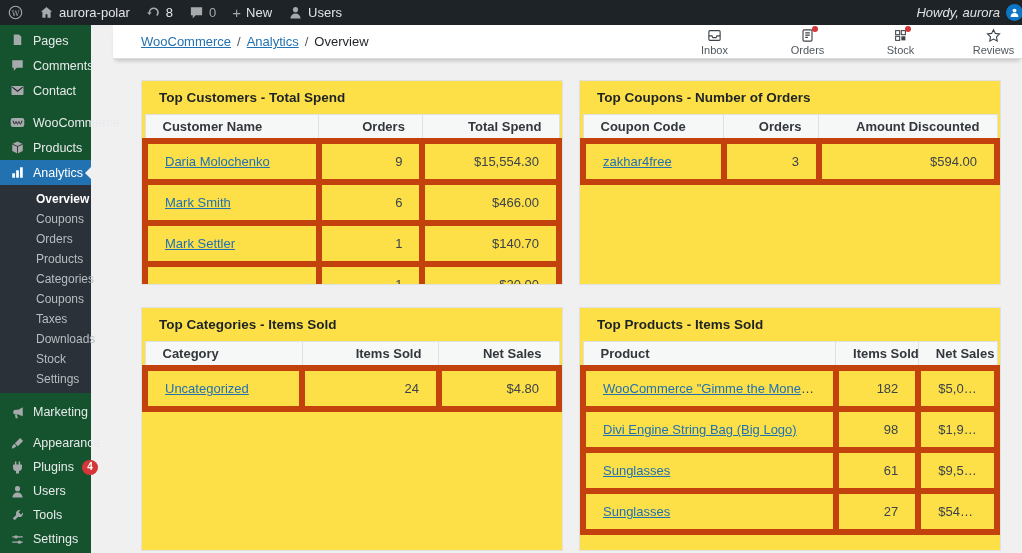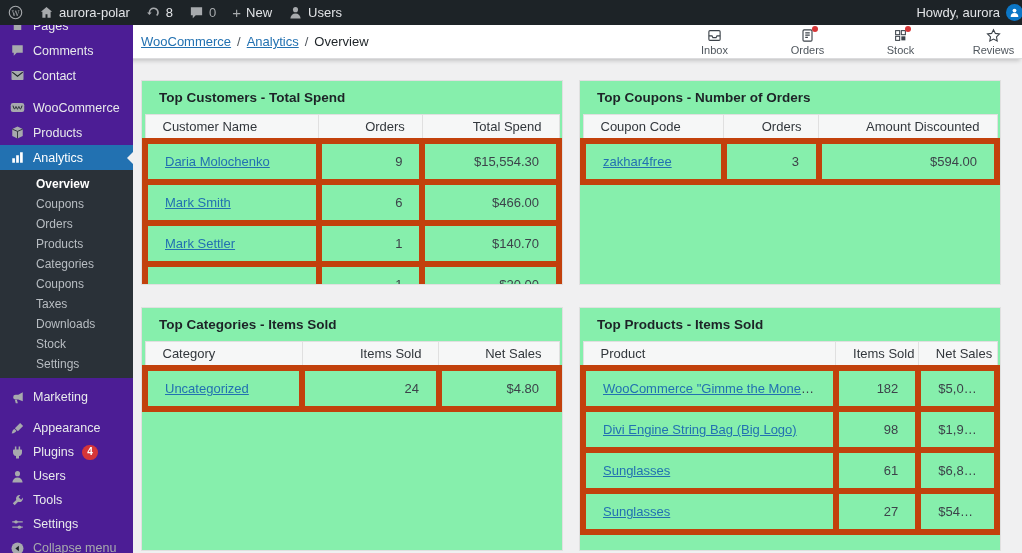--- a/index.html
+++ b/index.html
@@ -7,28 +7,28 @@
     font-family:"Liberation Sans", sans-serif; }
 
   
   .admin-bar { position:fixed; top:0; left:0; width:1022px; height:25px; background:#1d2327;
     display:flex; align-items:center; justify-content:space-between; z-index:100; }
   .ab-left { display:flex; align-items:center; height:100%; }
   .ab-item { display:flex; align-items:center; gap:5px; padding:0 8px; height:100%;
     color:#e2e4e7; font-size:13px; cursor:pointer; white-space:nowrap; }
   .ab-item .ico { display:flex; color:#a7aaad; }
   .ab-item.dim { color:#a7aaad; }
-  .ab-right { display:flex; align-items:center; height:100%; padding-right:2px; }
+  .ab-right { display:flex; align-items:center; height:100%; padding-right:2px;font-style:italic; }
   .howdy { color:#e2e4e7; font-size:13px; padding-right:6px; cursor:pointer; }
   .avatar { width:17px; height:17px; border-radius:50%; background:#0b76c6; display:flex;
     align-items:center; justify-content:center; color:#fff; flex:0 0 auto; margin-right:-3px; cursor:pointer; }
 
   
-  .sidebar { position:fixed; left:0; top:0; bottom:0; width:133px; background:#4c1d95;
-    z-index:40; padding-top:13px; }
+  .sidebar { position:fixed; left:0; top:0; bottom:0; width:91px; background:#14532d;
+    z-index:40; padding-top:28px; }
   .menu-item { height:25px; display:flex; align-items:center; gap:8px; padding:0 6px 0 10px;
     color:#e8eaec; font-size:12.5px; cursor:pointer; position:relative; white-space:nowrap; }
   .menu-item.compact { height:24px; }
   .menu-item .mi-icon { width:15px; height:15px; flex:0 0 15px; display:flex; color:#a7aaad; }
   .menu-item.group-start { margin-top:7px; }
   .menu-item.active { background:#2271b1; color:#fff; }
   .menu-item.active .mi-icon { color:#fff; }
   .menu-item.muted { color:#a7aaad; }
   .active-arrow { position:absolute; right:0; top:50%; margin-top:-6px; width:0; height:0;
     border:6px solid transparent; border-right-color:#f0f0f1; }
@@ -51,27 +51,27 @@
   .activity-btn { width:57px; display:flex; flex-direction:column; align-items:center;
     justify-content:center; gap:1px; cursor:pointer; color:#3c434a; }
   .activity-btn .a-ico { position:relative; display:flex; }
   .activity-btn .a-label { font-size:11px; color:#50575e; }
   .red-dot { position:absolute; top:-2px; right:-3px; width:6px; height:6px; border-radius:50%;
     background:#d63638; }
 
   
   .dash { padding:21px 21px 0 28px; display:grid; grid-template-columns:422px 422px;
     column-gap:16px; row-gap:22px; }
-  .panel { background:#86efac; border:1px solid #e0e0e0; overflow:hidden; }
+  .panel { background:#fde047; border:1px solid #e0e0e0; overflow:hidden; }
   .panel.h-top { height:205px; }
   .panel.h-bottom { height:244px; }
   .panel-title { height:33px; line-height:33px; padding:0 17px; font-size:13.5px;
     font-weight:bold; color:#1d2327; white-space:nowrap; overflow:hidden; }
   table.lb { width:100%; border-collapse:collapse; table-layout:fixed; font-size:13px; }
-  table.lb th { background:#f6f7f7; border:1px solid #e0e0e0; font-weight:normal; color:#32373c;
+  table.lb th { background:#f6f7f7; border:1px solid #e0e0e0; font-weight:bold; color:#32373c;
     padding:4px 17px; height:24px; white-space:nowrap; }
   table.lb td { border:6px solid #c2410c; color:#3c434a; padding:10px 17px; height:37px;
     white-space:nowrap; overflow:hidden; text-overflow:ellipsis; }
   table.lb .al { text-align:left; } table.lb .ar { text-align:right; }
   table.lb a { color:#2271b1; text-decoration:underline; cursor:pointer; }
 </style>
 </head>
 <body>
 
 <div class="admin-bar">
@@ -434,21 +434,21 @@
                 <td class="ar">$5,094.18</td>
               </tr>
               <tr>
                 <td class="al"><a>Divi Engine String Bag (Big Logo)</a></td>
                 <td class="ar">98</td>
                 <td class="ar">$1,959.02</td>
               </tr>
               <tr>
                 <td class="al"><a>Sunglasses</a></td>
                 <td class="ar">61</td>
-                <td class="ar">$6,820.00</td>
+                <td class="ar">$9,590.00</td>
               </tr>
               <tr>
                 <td class="al"><a>Sunglasses</a></td>
                 <td class="ar">27</td>
                 <td class="ar">$540.00</td>
               </tr>
             </tbody>
           </table>
         </div>
     </div>

